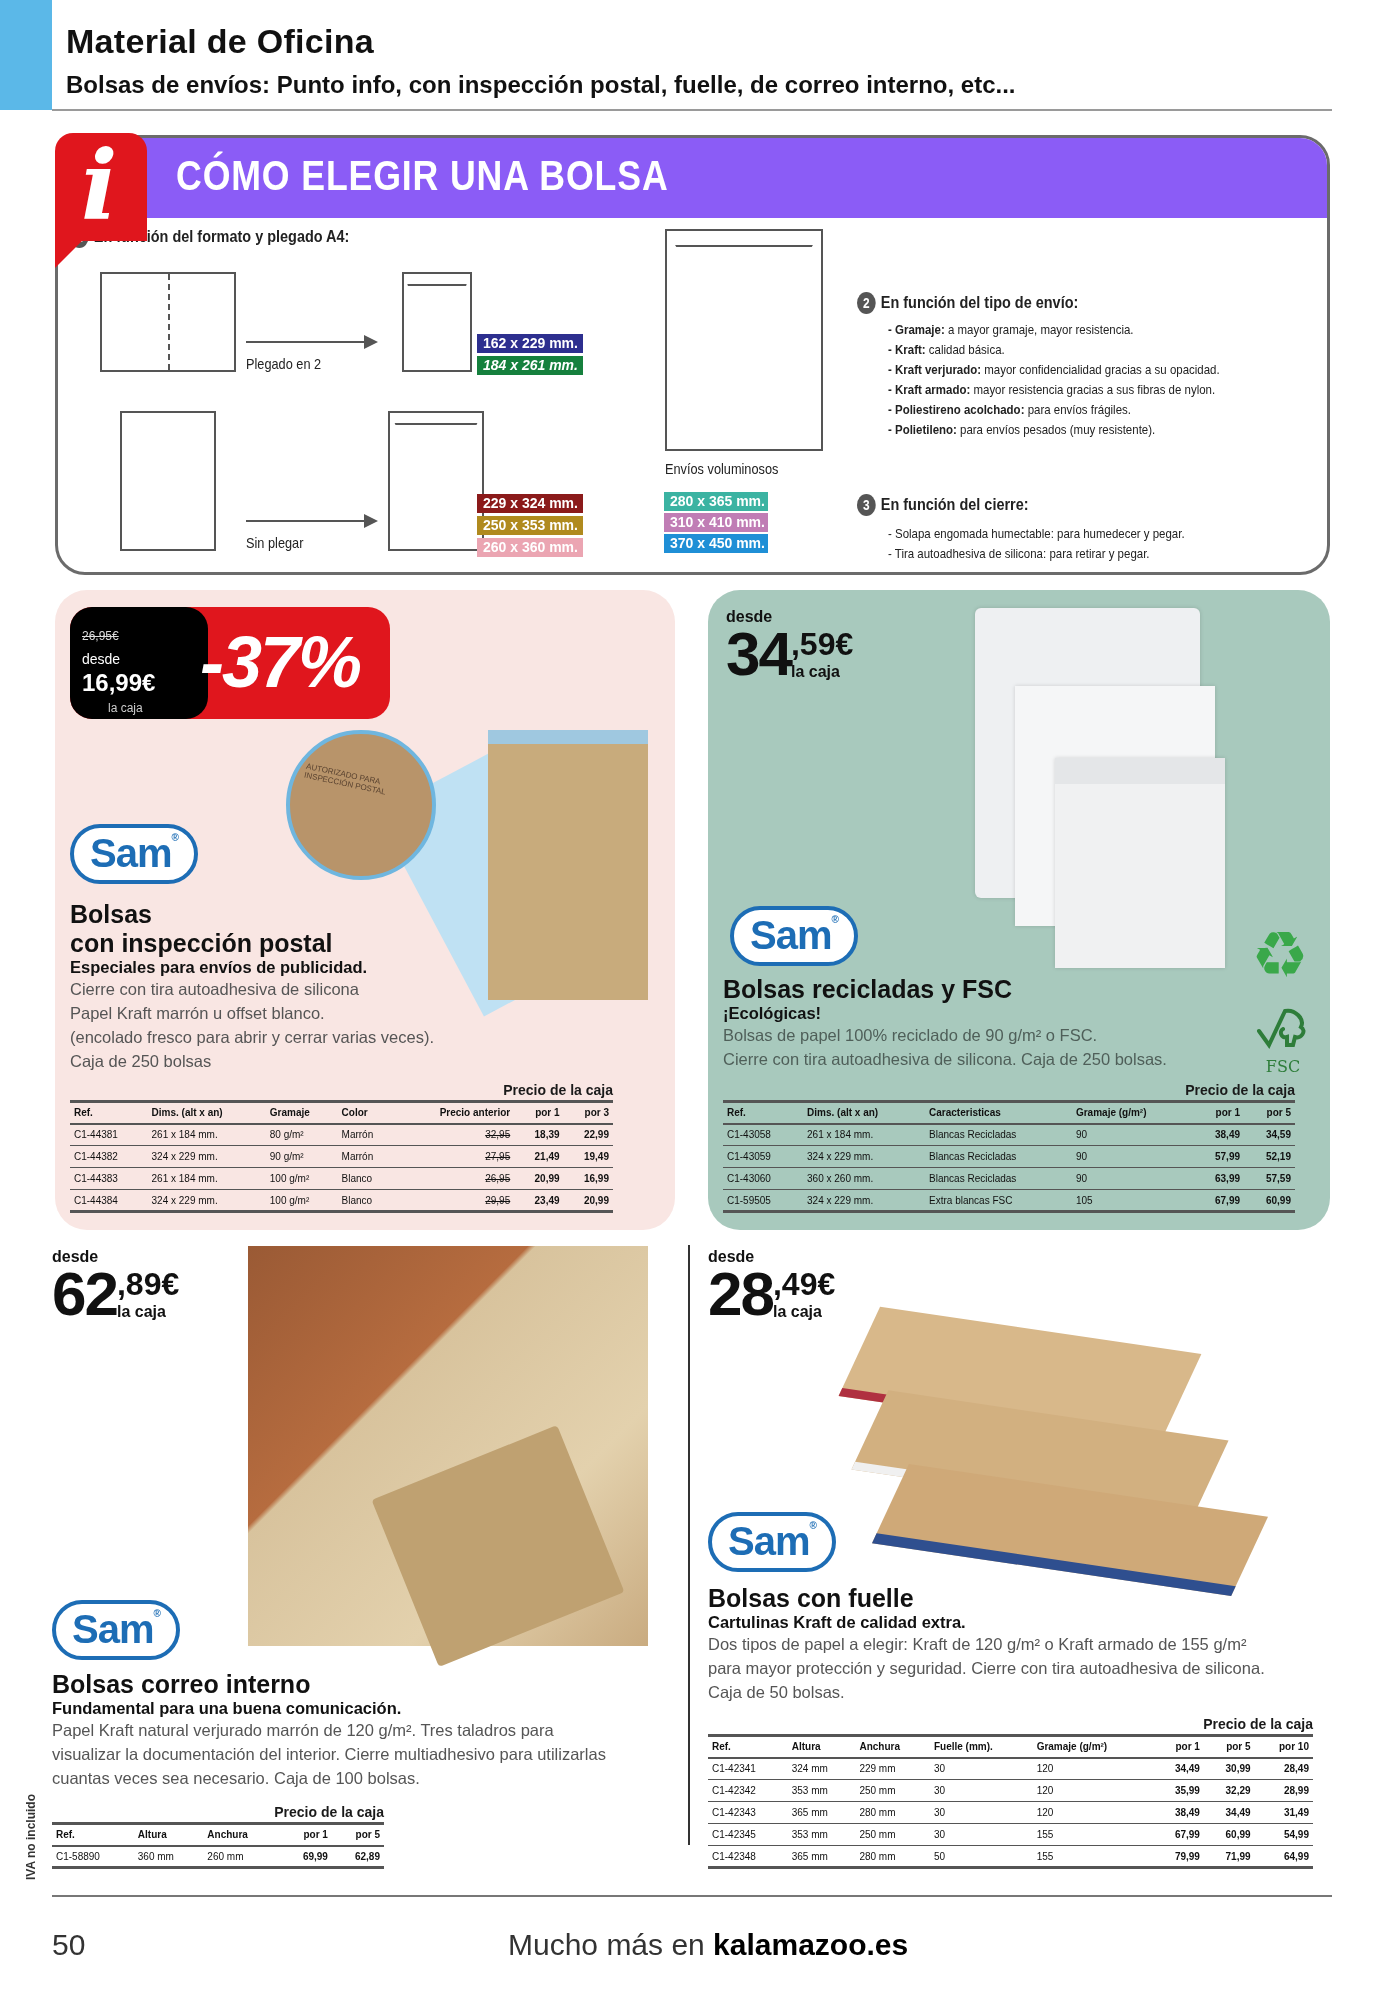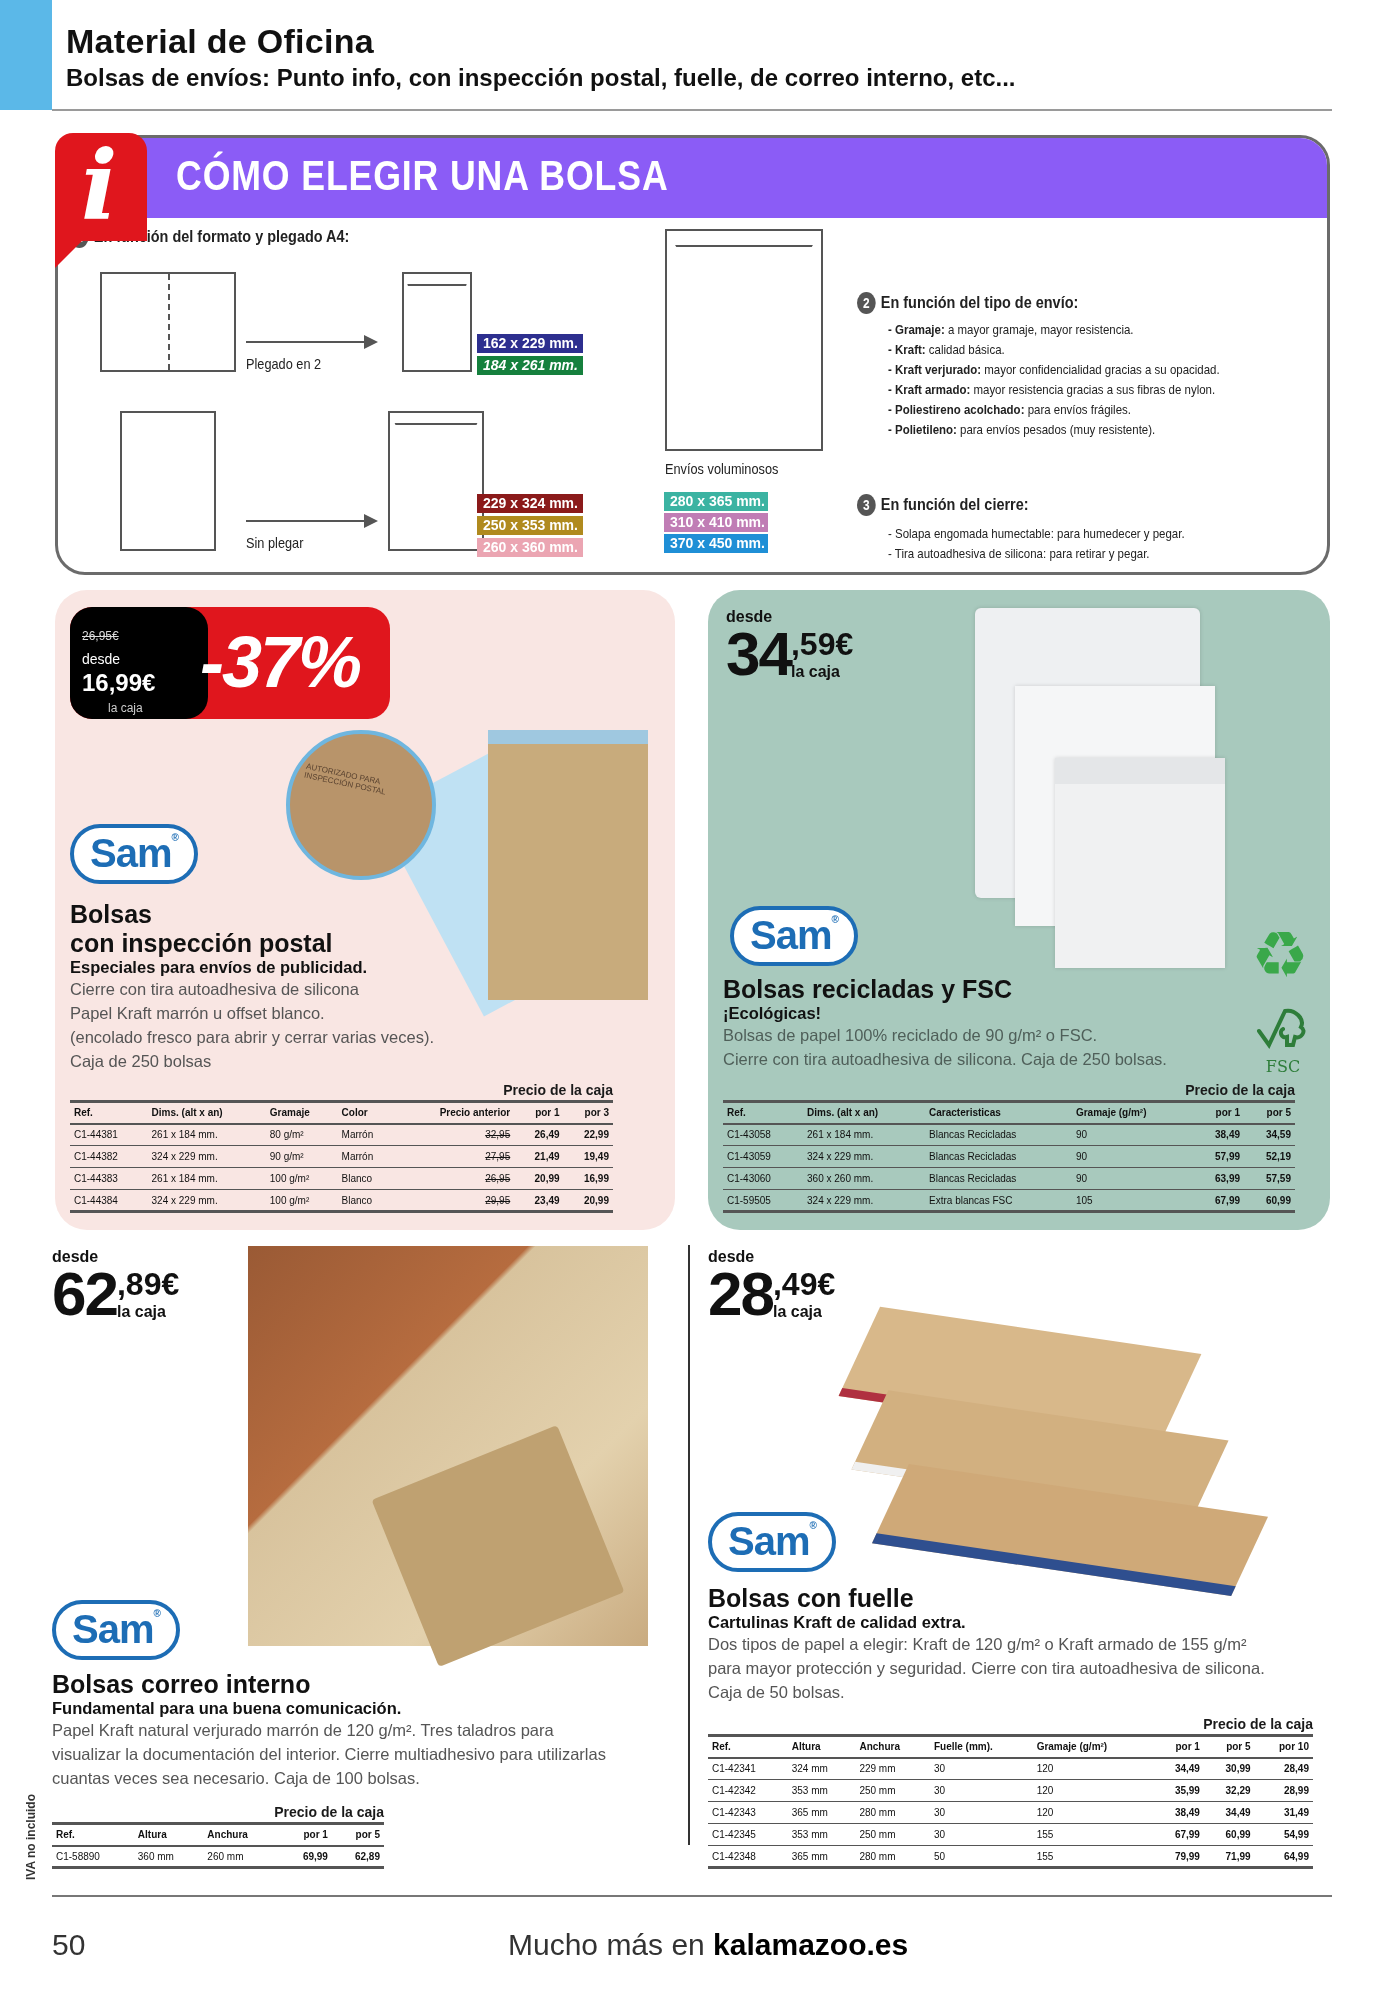--- a/index.html
+++ b/index.html
@@ -1,20 +1,20 @@
 <!DOCTYPE html>
 <html><head>
 <meta charset="utf-8">
 <style>
   * { box-sizing: border-box; margin: 0; padding: 0; }
   body { width: 1383px; height: 2000px; background: #fff; font-family: "Liberation Sans", sans-serif; color: #1a1a1a; position: relative; overflow: hidden; }
   .abs { position: absolute; }
   .blue-tab { left: 0; top: 0; width: 52px; height: 110px; background: #5bb8e8; }
   .page-title { left: 66px; top: 22px; font-size: 34px; font-weight: bold; color: #111; letter-spacing: 0.3px; }
-  .page-sub { left: 66px; top: 64px; font-size: 24px; font-weight: bold; color: #111; }
+  .page-sub { left: 66px; top: 71px; font-size: 24px; font-weight: bold; color: #111; }
   .hr-top { left: 52px; top: 109px; width: 1280px; height: 2px; background: #9a9a9a; }
 
   
   .info-box { left: 55px; top: 135px; width: 1275px; height: 440px; border: 3px solid #6b6b6b; border-radius: 30px; background: #fff; overflow: hidden; }
   .info-header { position: absolute; left: 0; top: 0; width: 100%; height: 80px; background: #8b5cf6; }
   .info-title { position: absolute; left: 118px; top: 14px; font-size: 42px; font-weight: bold; color: #fff; letter-spacing: 1px; transform: scaleX(0.85); transform-origin: left; font-family: "Liberation Sans", sans-serif; }
   .info-i { left: 55px; top: 133px; width: 92px; height: 108px; background: #e0161d; border-radius: 18px 18px 0 0; z-index: 3; }
   .info-i-tail { left: 55px; top: 238px; width: 0; height: 0; border-left: 30px solid #e0161d; border-bottom: 30px solid transparent; z-index: 3; }
   .info-i span { position: absolute; left: 26px; top: -4px; font-family: "DejaVu Serif", serif; font-style: italic; font-weight: bold; font-size: 96px; color: #fff; }
   .step-title { font-weight: bold; font-size: 17px; color: #222; transform: scaleX(0.85); transform-origin: left; white-space: nowrap; }
@@ -190,21 +190,21 @@
         <th class="num">por 3</th>
   </tr>
     </thead>
   <tbody>
     <tr>
         <td>C1-44381</td>
         <td>261 x 184 mm.</td>
         <td>80 g/m²</td>
         <td>Marrón</td>
         <td class="strike">32,95</td>
-        <td class="num bold">26,49</td>
+        <td class="num bold">18,39</td>
         <td class="num bold">22,99</td>
       </tr>
     <tr>
         <td>C1-44382</td>
         <td>324 x 229 mm.</td>
         <td>90 g/m²</td>
         <td>Marrón</td>
         <td class="strike">27,95</td>
         <td class="num bold">21,49</td>
         <td class="num bold">19,49</td>

